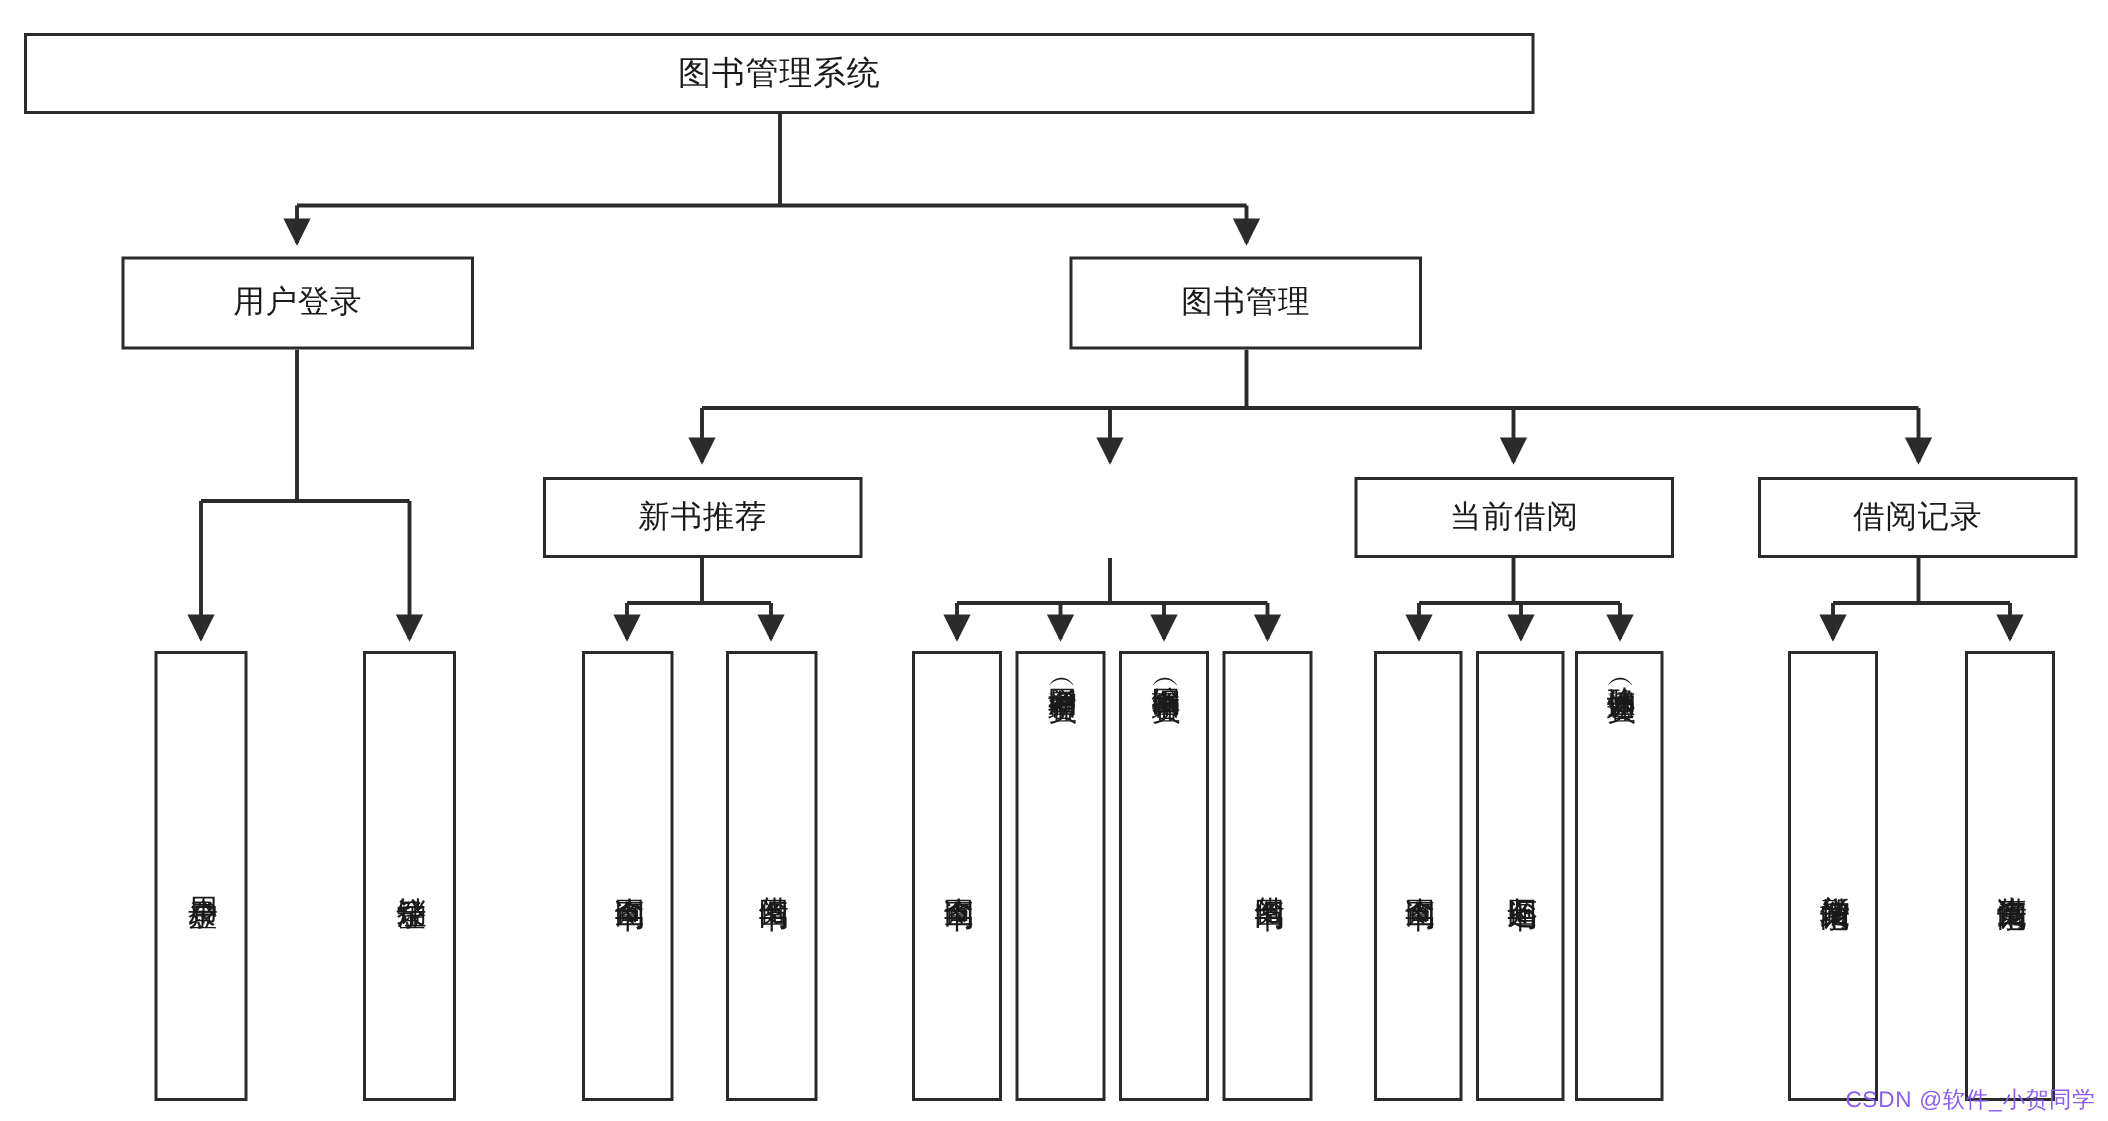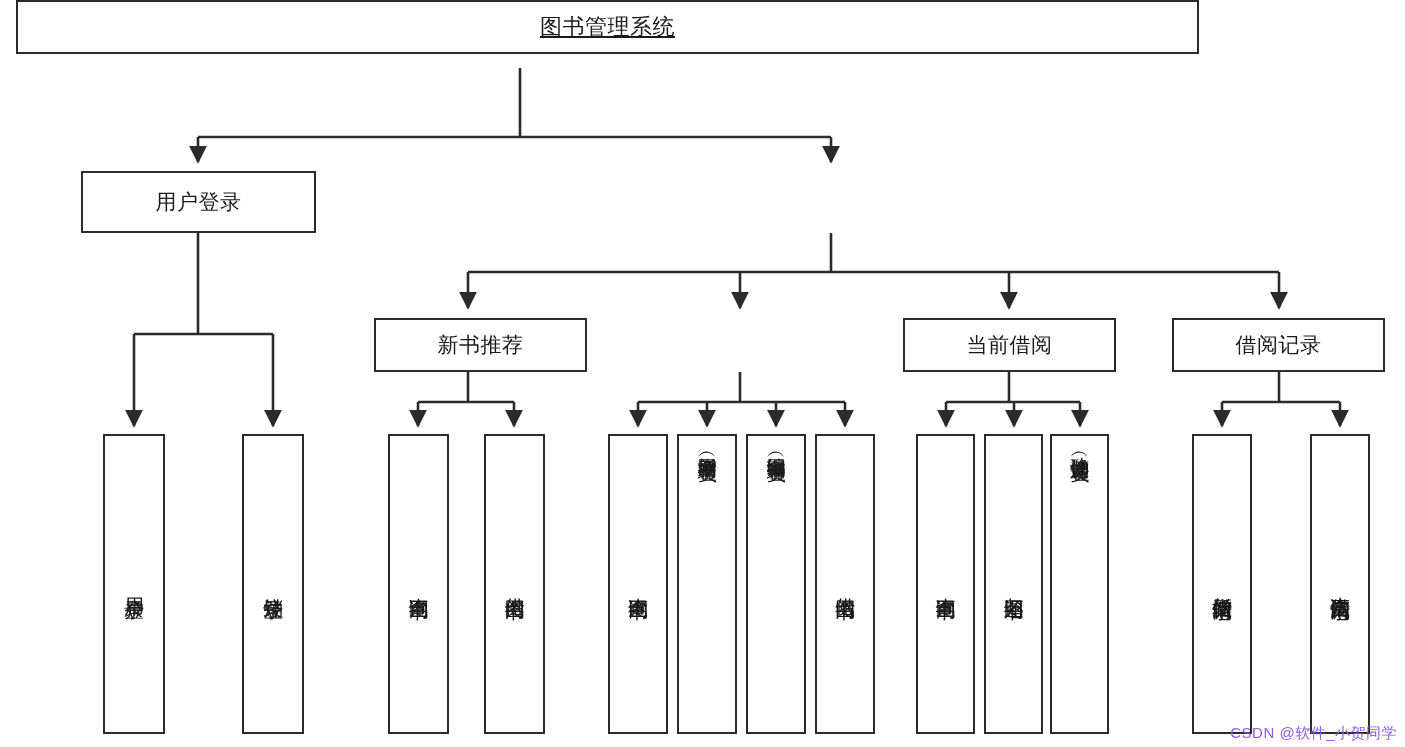--- a/index.html
+++ b/index.html
@@ -128,29 +128,32 @@
       <path d="M 1014 402 L 1014 426" marker-end="url(#arrow)"></path>
       <path d="M 1080 402 L 1080 426" marker-end="url(#arrow)"></path>
 
       <path d="M 1279 372 L 1279 402"></path>
       <path d="M 1222 402 L 1340 402"></path>
       <path d="M 1222 402 L 1222 426" marker-end="url(#arrow)"></path>
       <path d="M 1340 402 L 1340 426" marker-end="url(#arrow)"></path>
     </g>
   </svg>
 
-  <div class="node horiz root" style="left:16px; top:0; width:1183px; height:54px;text-decoration:underline;">
+  <div class="node horiz root" style="left:16px; top:22px; width:1007px; height:54px;">
     <span class="lbl">图书管理系统</span>
   </div>
 
   <div class="node horiz" style="left:81px; top:171px; width:235px; height:62px;">
     <span class="lbl">用户登录</span>
   </div>
-
-  <div class="node horiz" style="left:362px; top:318px; width:213px; height:54px;margin-left:12px;">
+  <div class="node horiz" style="left:713px; top:171px; width:235px; height:62px;">
+    <span class="lbl">图书管理</span>
+  </div>
+
+  <div class="node horiz" style="left:362px; top:318px; width:213px; height:54px;">
     <span class="lbl">新书推荐</span>
   </div>
   <div class="node horiz" style="left:1172px; top:318px; width:213px; height:54px;">
     <span class="lbl">借阅记录</span>
   </div>
   <div class="node horiz" style="left:903px; top:318px; width:213px; height:54px;">
     <span class="lbl">当前借阅</span>
   </div>
 
   <div class="node vert center" style="left:103px; top:434px; width:62px; height:300px;">

